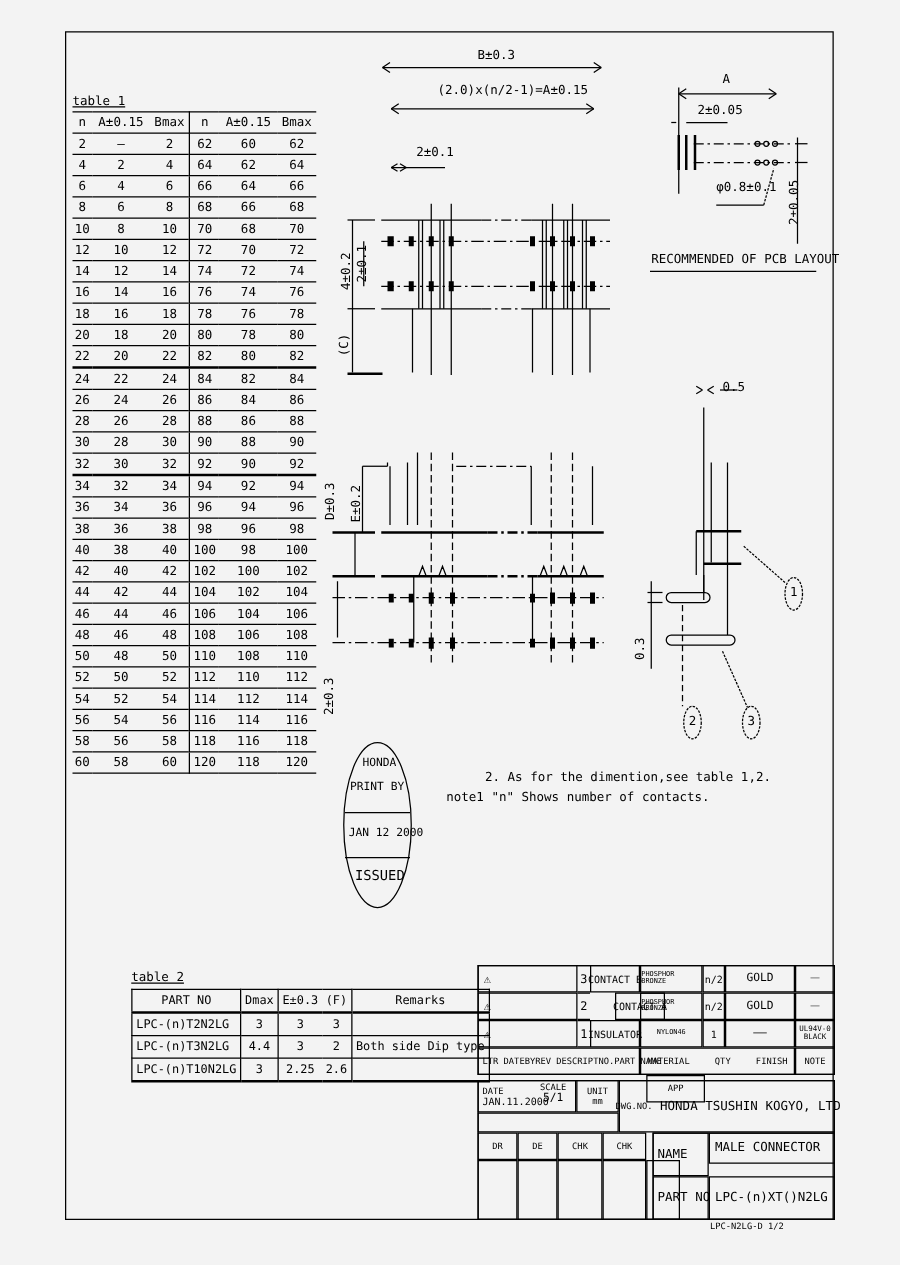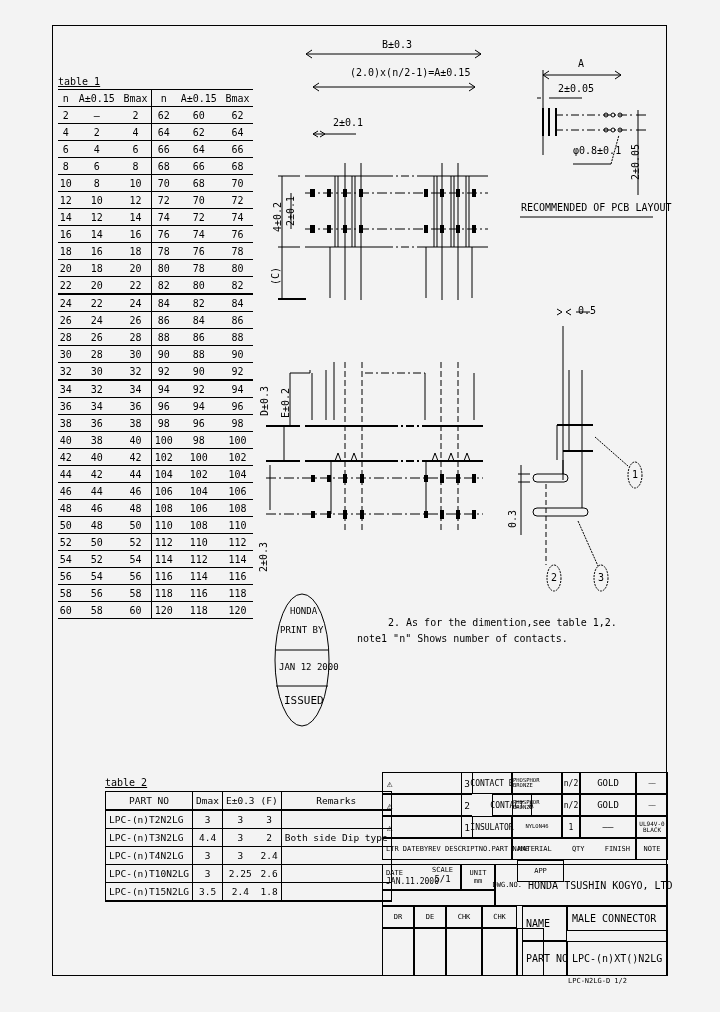--- a/index.html
+++ b/index.html
@@ -496,38 +496,24 @@
         <td></td>
       </tr>
       <tr>
         <td>LPC-(n)T3N2LG</td>
         <td style="text-align: center;">4.4</td>
         <td style="border-right: none; text-align: center;">3</td>
         <td style="border-left: none; text-align: center;">2</td>
         <td>Both side Dip type</td>
       </tr>
       <tr>
-        <td>LPC-(n)T4N2LG</td>
-        <td style="text-align: center;">3</td>
-        <td style="border-right: none; text-align: center;">3</td>
-        <td style="border-left: none; text-align: center;">2.4</td>
-        <td></td>
-      </tr>
-      <tr>
         <td>LPC-(n)T10N2LG</td>
         <td style="text-align: center;">3</td>
         <td style="border-right: none; text-align: center;">2.25</td>
         <td style="border-left: none; text-align: center;">2.6</td>
-        <td></td>
-      </tr>
-      <tr>
-        <td>LPC-(n)T15N2LG</td>
-        <td style="text-align: center;">3.5</td>
-        <td style="border-right: none; text-align: center;">2.4</td>
-        <td style="border-left: none; text-align: center;">1.8</td>
         <td></td>
       </tr>
     </tbody>
 </table>
 
 <div class="tb" style="left:382px;top:772px;width:286px;height:88px;"></div>
 <div id="bomrows">
     <div class="cell" style="left: 382px; top: 772px; width: 80px; height: 22px; justify-content: flex-start; padding-left: 4px;">⚠</div>
     <div class="cell" style="left: 462px; top: 772px; width: 10px; height: 22px; border-left: none; border-right: none;">3</div>
     <div class="cell" style="left: 472px; top: 772px; width: 40px; height: 22px; font-size: 8px;">CONTACT B</div>

